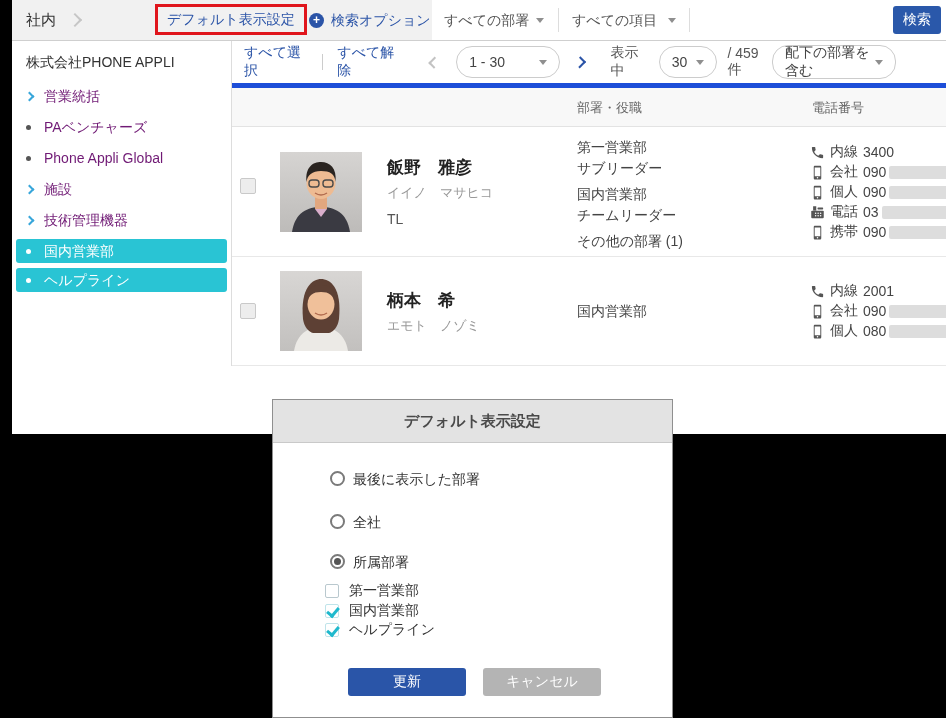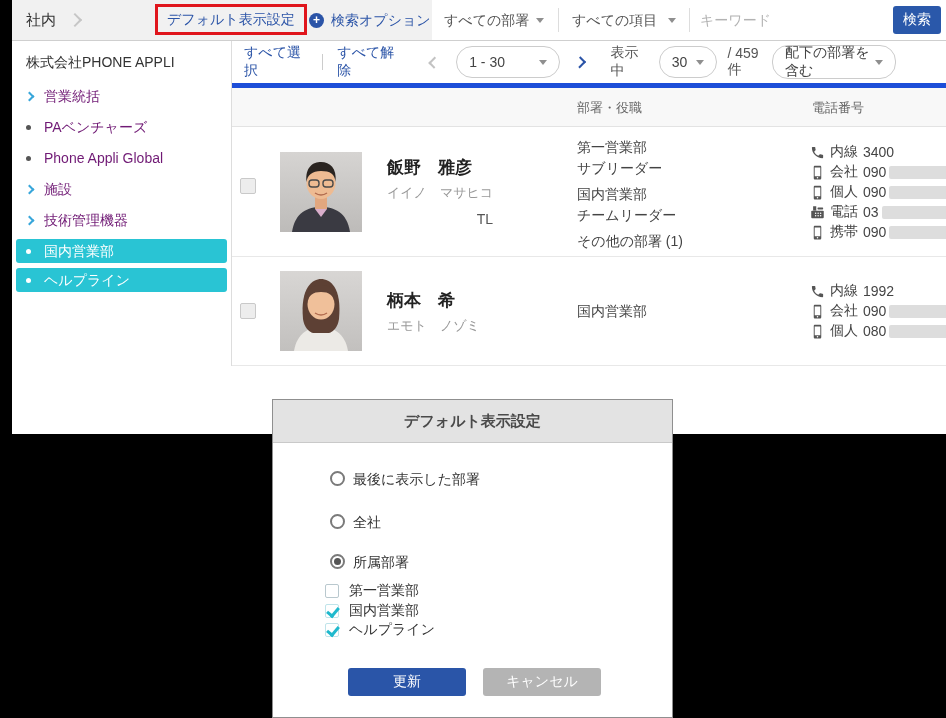--- a/index.html
+++ b/index.html
@@ -77,21 +77,21 @@
   .th-dept { left:345px; } .th-phone { left:580px; }
 
   .row { position:absolute; left:0; width:716px; border-bottom:1px solid #e8e8e8; }
   .row1 { top:86px; height:130px; } .row2 { top:216px; height:109px; }
   .rowcheck { position:absolute; left:8px; width:16px; height:16px; background:#ededed;
     border:1px solid #c9c9c9; border-radius:2px; cursor:pointer; }
   .photo { position:absolute; left:48px; width:82px; height:80px; overflow:hidden; }
   .nameblock { position:absolute; left:155px; }
   .pname { font-size:17px; font-weight:bold; color:#222; }
   .pkana { font-size:13px; color:#999; margin-top:5px; }
-  .ptitle { font-size:14px; color:#555; margin-top:9px;text-align:right; }
+  .ptitle { font-size:14px; color:#555; margin-top:9px; }
   .deptcol { position:absolute; left:345px; font-size:14px; color:#444; }
   .deptcol div { line-height:21px; }
   .dept-group { margin-bottom:5px; }
   .phonecol { position:absolute; left:578px; }
   .phone-line { display:flex; align-items:center; height:20px; }
   .picon { width:15px; height:15px; margin-right:5px; flex-shrink:0; }
   .picon svg { width:15px; height:15px; display:block; }
   .plabel { color:#444; width:33px; }
   .pvalue { color:#444; }
   .redact { width:62px; height:13px; background:#ddd; border-radius:2px; margin-left:3px; }
@@ -142,21 +142,20 @@
 
     <div class="search-panel">
       <div class="sel-label" style="left:12px">すべての部署</div>
       <div class="caret" style="left:104px"></div>
       <div class="vdiv" style="left:126px"></div>
 
       <div class="sel-label" style="left:140px">すべての項目</div>
       <div class="caret" style="left:236px"></div>
       <div class="vdiv" style="left:257px"></div>
 
-      <input class="kw-input" placeholder="キーワード" style="">
 
       <button class="search-btn">検索</button>
     </div>
   </div>
 
   <div class="sidebar">
     <div class="company">株式会社PHONE APPLI</div>
 
     <div class="tree-item">
       <span class="tree-icon">
@@ -359,21 +358,21 @@
         <div>国内営業部</div>
       </div>
       <div class="phonecol" style="top:24px">
         <div class="phone-line">
           <span class="picon">
             <svg viewBox="0 0 24 24" fill="#555">
                 <path d="M6.62 10.79c1.44 2.83 3.76 5.14 6.59 6.59l2.2-2.21c.27-.27.67-.36 1.02-.24 1.12.37 2.33.57 3.57.57.55 0 1 .45 1 1V20c0 .55-.45 1-1 1-9.39 0-17-7.61-17-17 0-.55.45-1 1-1h3.5c.55 0 1 .45 1 1 0 1.25.2 2.45.57 3.57.11.35.03.74-.25 1.02l-2.2 2.2z"></path>
               </svg>
           </span>
           <span class="plabel">内線</span>
-          <span class="pvalue">1992</span>
+          <span class="pvalue">2001</span>
         </div>
         <div class="phone-line">
           <span class="picon">
             <svg viewBox="0 0 24 24" fill="#555">
                 <path d="M16 1H8C6.9 1 6 1.9 6 3v18c0 1.1.9 2 2 2h8c1.1 0 2-.9 2-2V3c0-1.1-.9-2-2-2zm-4 20.5c-.7 0-1.25-.55-1.25-1.25S11.3 19 12 19s1.25.55 1.25 1.25-.55 1.25-1.25 1.25zM16.5 18h-9V4h9v14z"></path>
               </svg>
           </span>
           <span class="plabel">会社</span>
           <span class="pvalue">090</span>
           <span class="redact"></span>

